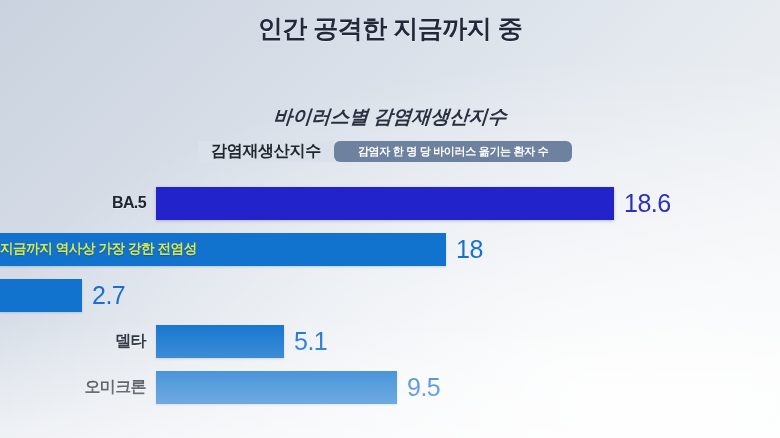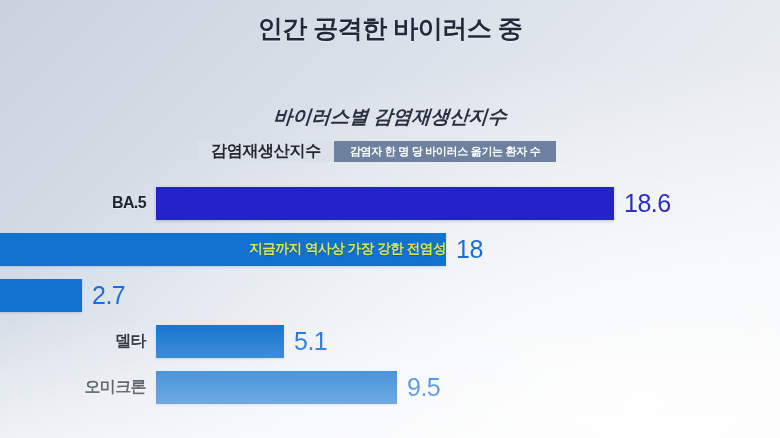--- a/index.html
+++ b/index.html
@@ -94,24 +94,25 @@
     padding: 0 13px;
     display: flex;
     align-items: center;
     letter-spacing: -0.3px;
   }
   .legend-desc {
     background: #6e82a0;
     color: #ffffff;
     font-size: 11px;
     font-weight: bold;
-    padding: 0 16px;
+    padding: 0 24px;
     display: flex;
     align-items: center;
     letter-spacing: -0.3px;
+    border-radius: 6px;
   }
 
   
   .chart {
     position: absolute;
     top: 180px;
     left: 0;
     width: 780px;
   }
   .bar-row {
@@ -136,21 +137,21 @@
     display: flex;
     align-items: center;
     flex: 1 1 auto;
   }
   .bar {
     height: 33px;
     background: #1173ce;
     position: relative;
     display: flex;
     align-items: center;
-    justify-content: flex-end;
+    justify-content: flex-start;
     box-shadow: 0 1px 2px rgba(40,60,90,0.18);
   }
   .bar.bar-highlight {
     background: #2323cc;
     box-shadow: 0 1px 3px rgba(30,30,120,0.25);
   }
   .bar-note {
     font-size: 13.5px;
     font-weight: bold;
     color: #d9e84b;
@@ -170,21 +171,21 @@
   .bar-value.value-highlight {
     color: #2d2fbe;
   }
 </style>
 </head>
 <body>
 
 <div id="stage">
 
   <div class="headline-wrap">
-    <div class="headline-top">인간 공격한 바이러스 중</div>
+    <div class="headline-top">인간 공격한 지금까지 중</div>
   </div>
 
   <div class="subtitle">바이러스별 감염재생산지수</div>
 
   <div class="legend">
     <div class="legend-key">감염재생산지수</div>
     <div class="legend-desc">감염자 한 명 당 바이러스 옮기는 환자 수</div>
   </div>
 
   <div class="chart">

